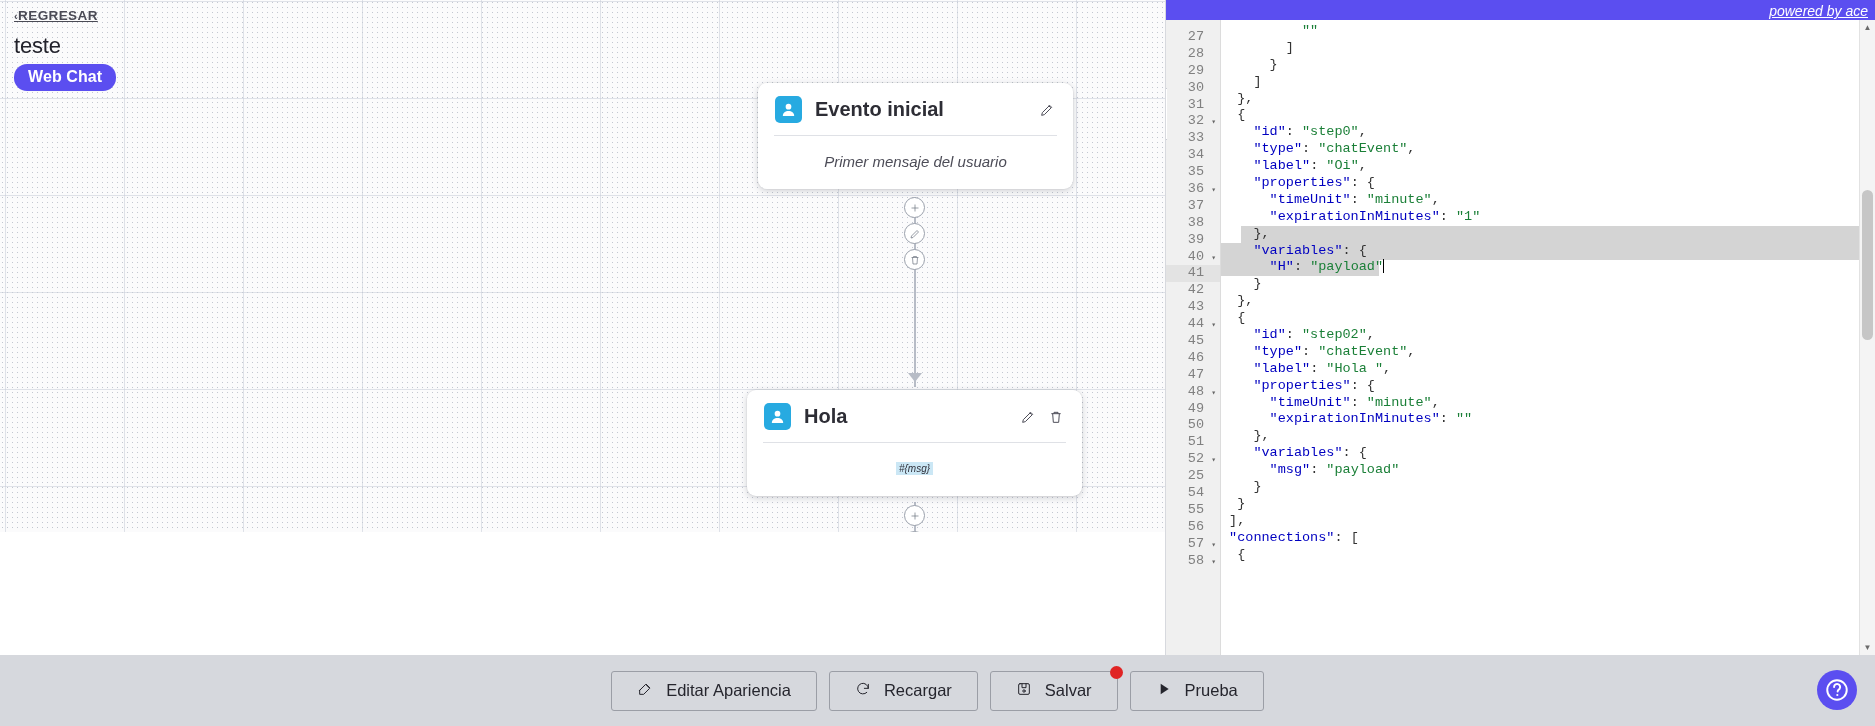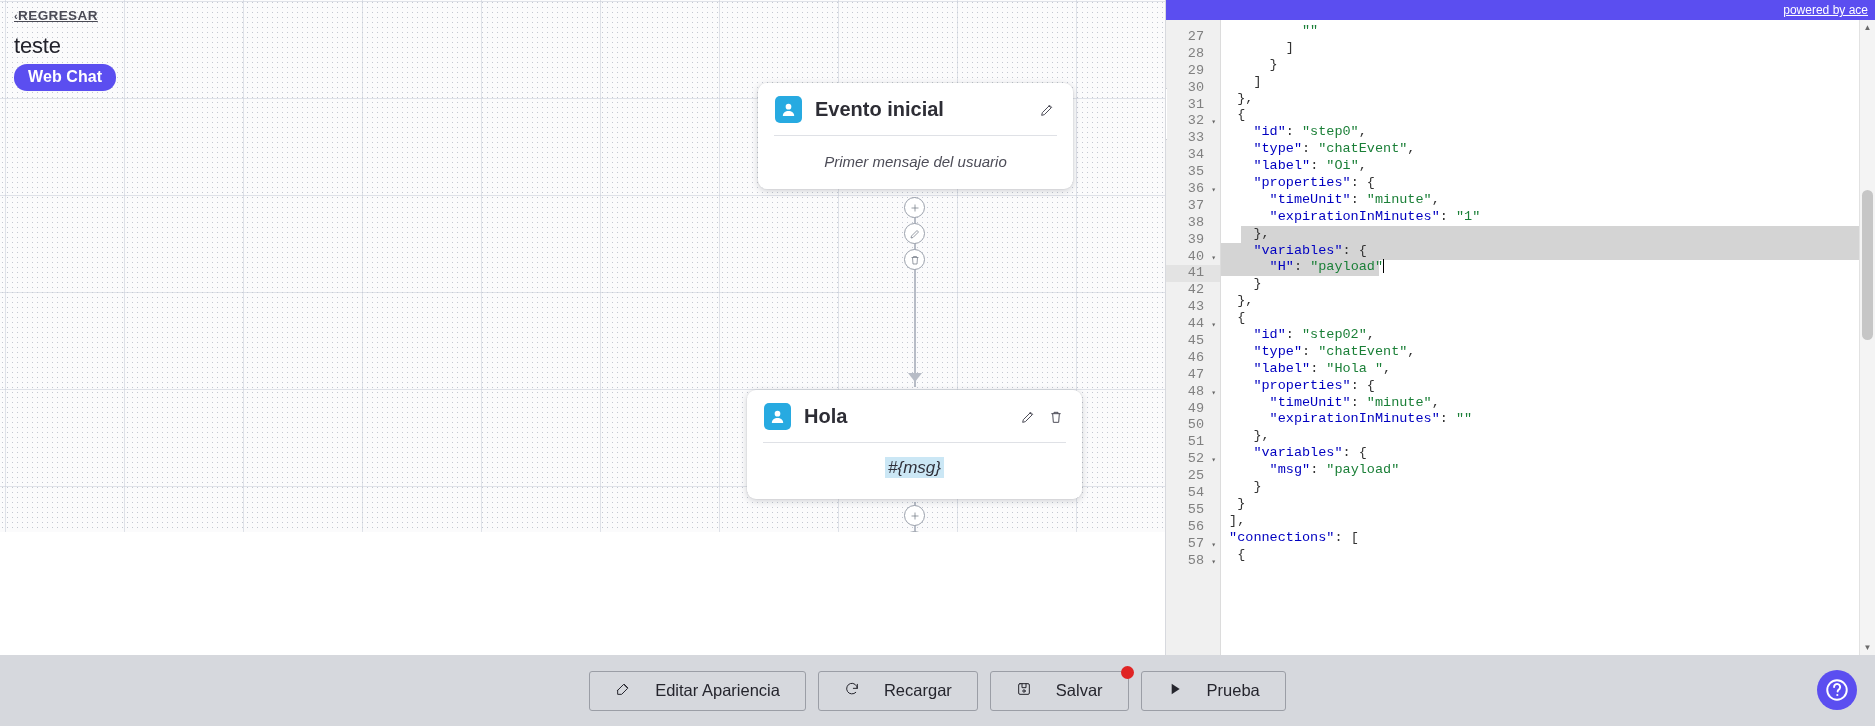--- a/index.html
+++ b/index.html
@@ -73,21 +73,21 @@
   }
   .node-act svg { width: 16px; height: 16px; stroke: #4d4d58; fill: none; stroke-width: 1.5; }
   .node-sep { height: 1px; background: #dfe1e6; margin: 0 16px; }
   .node-body {
     padding: 17px 16px 19px; text-align: center;
     font-size: 15px; font-style: italic; color: #4c4c57;
   }
   .node-body.centered-chip { padding: 15px 16px 21px; }
   .chip-msg {
     background: #cbe7f5; color: #30303a; 
-    font-size: 17px; padding: 1px 3px;
+    font-size: 10px; padding: 1px 3px;
   }
 
   .conn-line { position: absolute; width: 2px; background: #b7bcc6; z-index: 1; }
   .conn-arrow {
     position: absolute; width: 0; height: 0; z-index: 1;
     border-left: 7px solid transparent; border-right: 7px solid transparent;
     border-top: 9px solid #b7bcc6;
   }
   .btn-stack { position: absolute; z-index: 4; }
   .rbtn {
@@ -109,22 +109,23 @@
     height: 20px; background: #5b4ef0; color: #fff;
     position: relative; font-size: 13px;
   }
   #code-bar .bar-title {
     position: absolute; left: 0; right: 0; top: 20px;
     text-align: center; font-size: 13px;
   }
   #code-bar .bar-title .caret { font-size: 9px; }
   #code-bar .ace-credit {
     position: absolute; right: 7px; top: 3px;
-    font-size: 12px; text-decoration: underline; color: #fff;
+    font-size: 14px; text-decoration: underline; color: #fff;
     cursor: pointer;
+    font-style: italic;
   }
   #editor {
     position: relative; height: 635px;
     font-family: "Liberation Mono", "DejaVu Sans Mono", monospace;
     font-size: 13.5px; line-height: 16.9px;
     background: #fff; overflow: hidden;
   }
   #gutter {
     position: absolute; left: 0; top: 0; bottom: 0; width: 55px;
     background: #f0f0f0; border-right: 1px solid #dcdcdc;
@@ -178,21 +179,21 @@
     width: 1875px; height: 71px;
     background: #d6d8dd;
     display: flex; align-items: center; justify-content: center;
     gap: 12px;
   }
   .tbtn {
     position: relative;
     height: 40px; padding: 0 25px;
     background: #d6d8dd; border: 1px solid #9b9ea6;
     border-radius: 3px; cursor: pointer;
-    display: flex; align-items: center; gap: 24px;
+    display: flex; align-items: center; gap: 13px;
     font-size: 16.5px; color: #25252d; white-space: nowrap;
   }
   .tbtn svg { width: 16px; height: 16px; stroke: #25252d; fill: none; stroke-width: 1.5; }
   .tbtn.primary {
     background: #5b4ef0; border-color: #5b4ef0;
     color: #fff; font-weight: 700;
   }
   .tbtn.primary svg { stroke: #fff; fill: #fff; stroke-width: 0; }
   .dot-badge {
     position: absolute; right: -6px; top: -6px;

